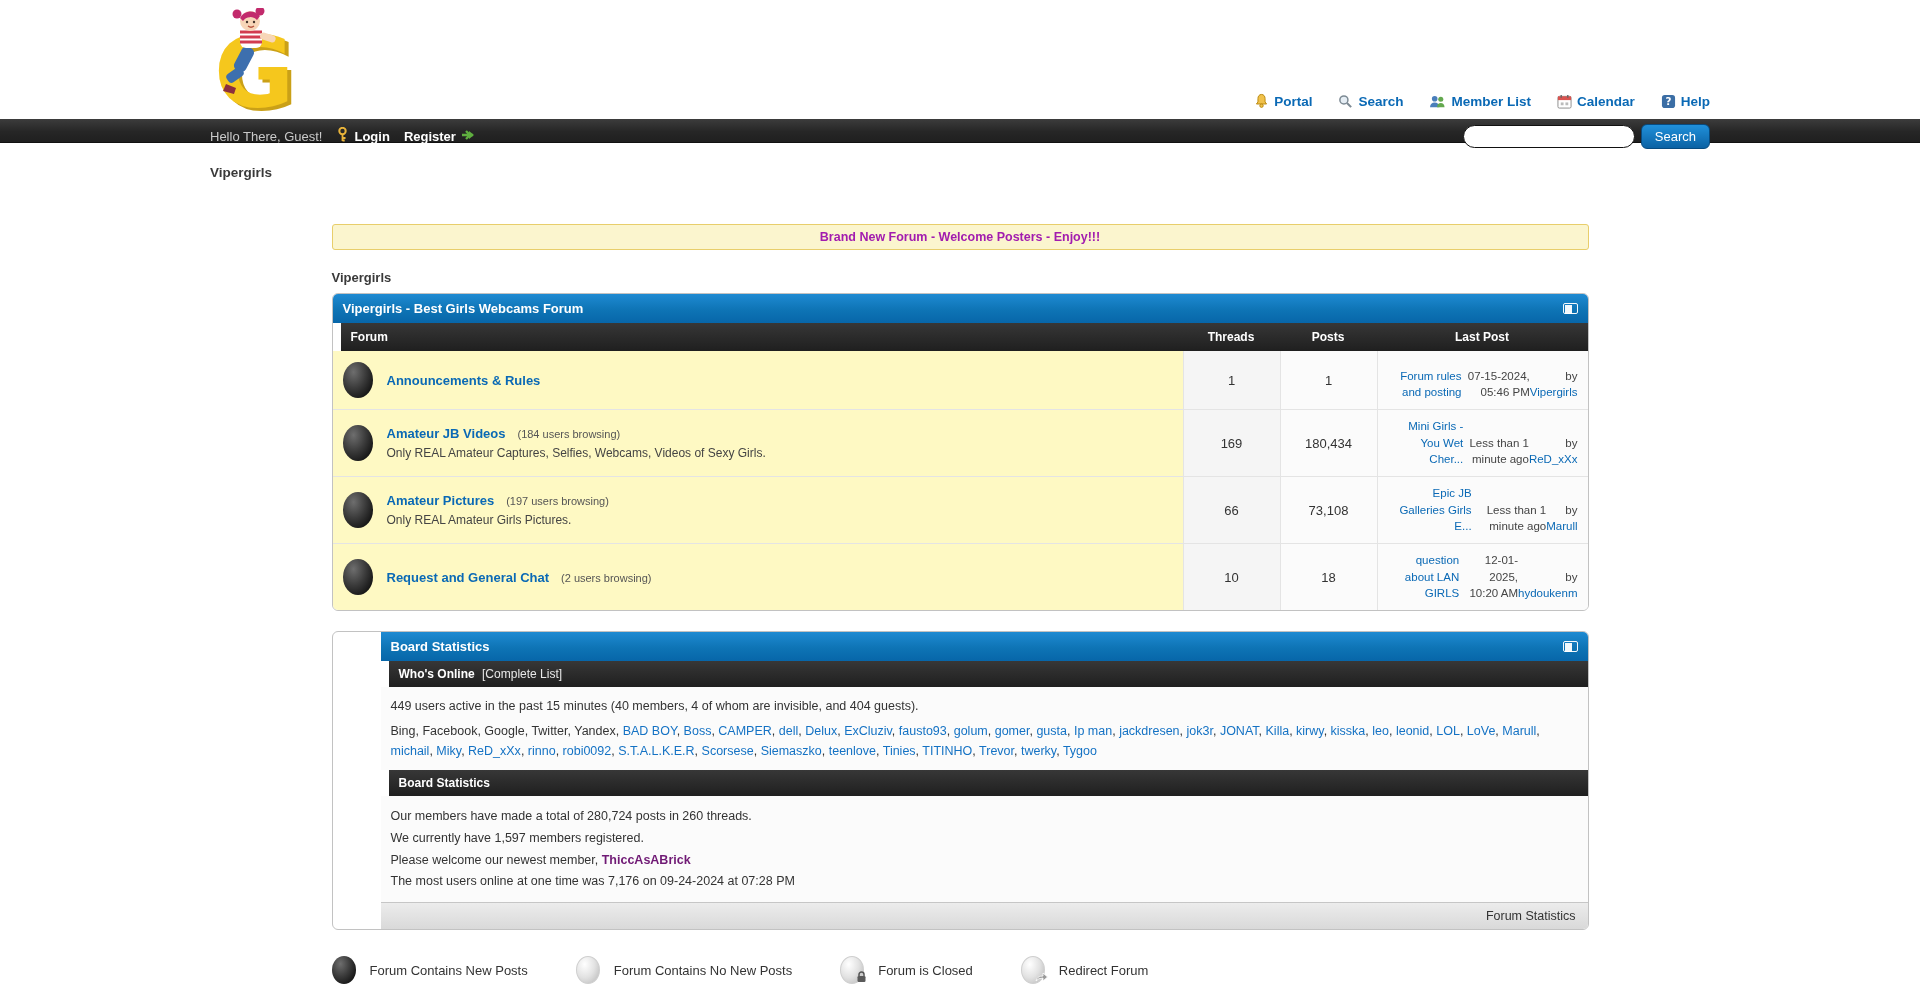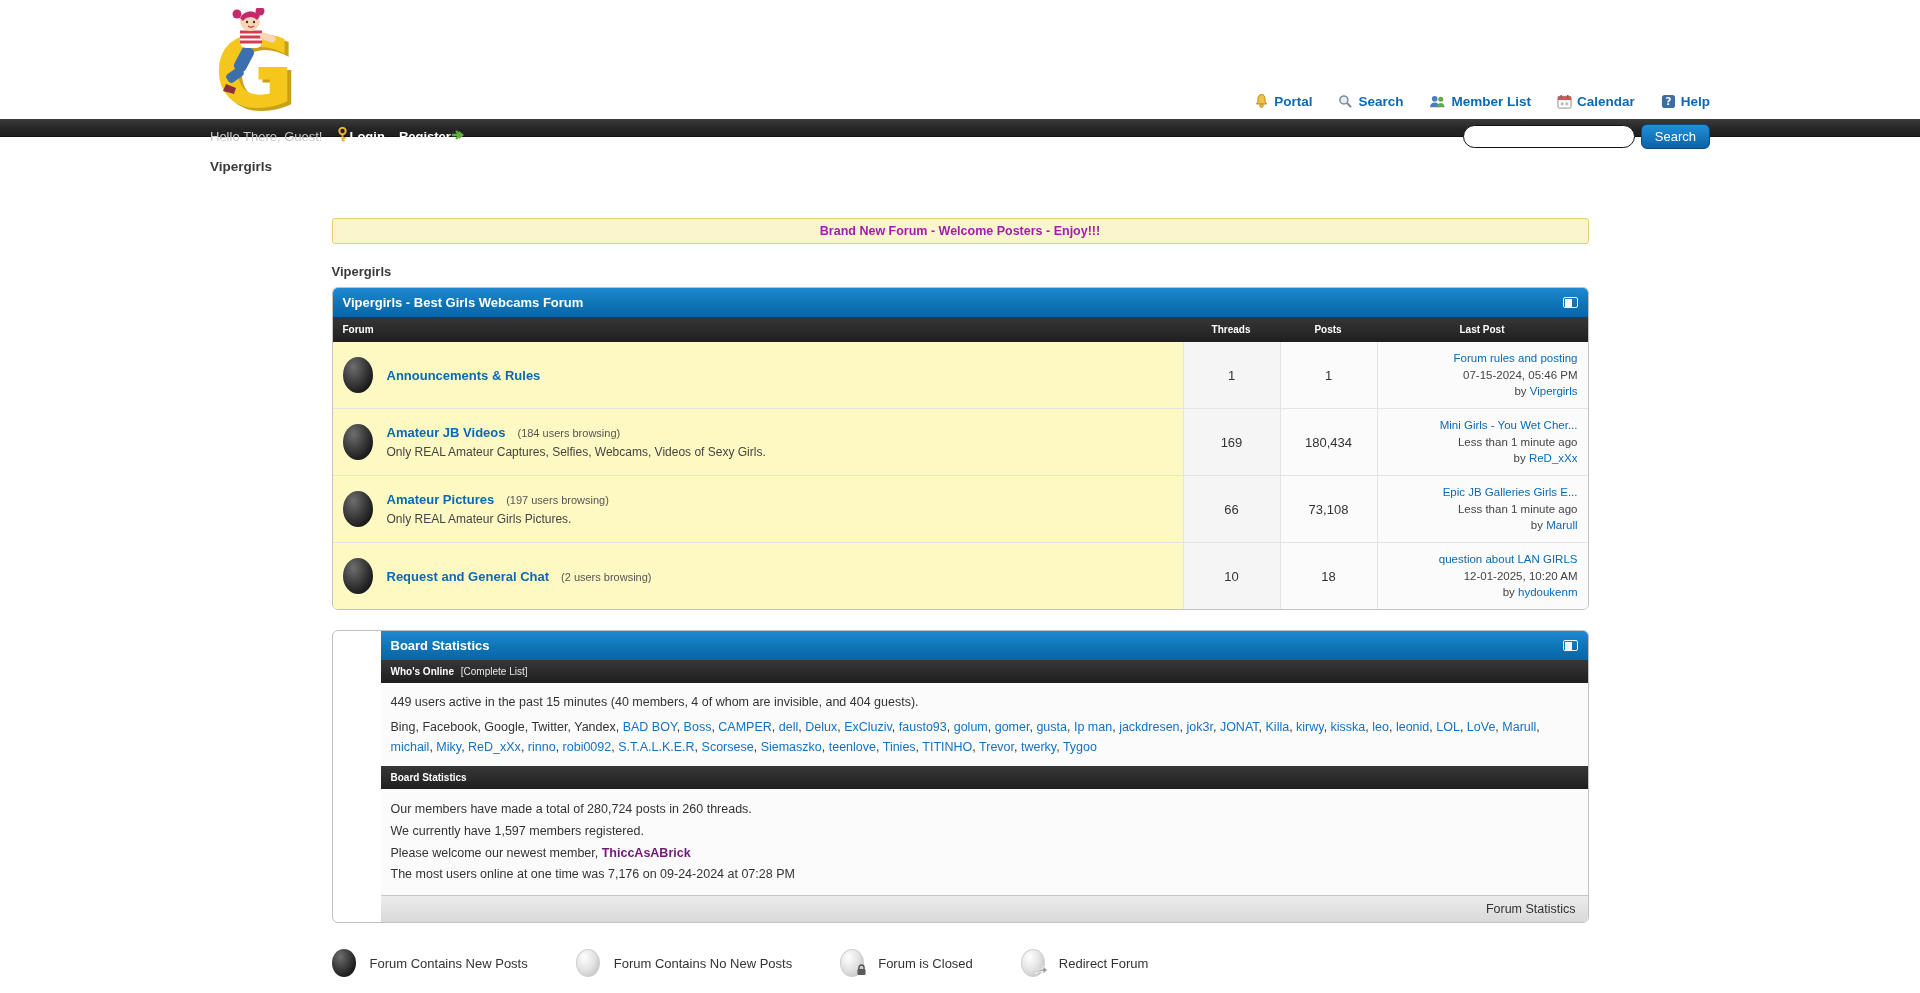--- a/index.html
+++ b/index.html
@@ -14,51 +14,51 @@
   .board   { width:1257px; margin:0 auto; }
 
   
   .site-header { padding-top:10px; height:119px; position:relative; }
   .logo { position:absolute; left:0; top:8px; }
   .top-menu { position:absolute; right:0; bottom:10px; display:flex; gap:26px; align-items:center; }
   .menu-item { color:#0a69b5; font-weight:bold; font-size:13.5px; display:flex; align-items:center; gap:5px; }
   .menu-item svg { display:block; }
 
   
-  .welcome-bar { background:linear-gradient(180deg,#3c3c3c 0%,#262626 55%,#1f1f1f 100%); border-bottom:1px solid #111; height:18px; }
+  .welcome-bar { background:linear-gradient(180deg,#3c3c3c 0%,#262626 55%,#1f1f1f 100%); border-bottom:1px solid #111; height:24px; }
   .welcome-inner { width:1500px; margin:0 auto; height:34px; display:flex; align-items:center; justify-content:space-between; }
   .welcome-left { display:flex; align-items:center; gap:14px; }
   .greeting { color:#c9c9c9; }
-  .panel-link { color:#ffffff; font-weight:bold; display:flex; align-items:center; }
+  .panel-link { color:#ffffff; font-weight:bold; display:flex; align-items:center; gap:5px; }
   .search-area { display:flex; align-items:center; gap:6px; }
   .search-input { width:172px; height:23px; border:1px solid #111; border-radius:12px; padding:0 10px; font-size:12px; outline:none; }
   .search-btn { background:linear-gradient(180deg,#2090da,#0b62a4); color:#fff; border:1px solid #074b80; border-radius:6px; height:25px; padding:0 13px; font-size:13px; font-family:"Liberation Sans",sans-serif; cursor:pointer; }
 
   
   .breadcrumb { margin-top:22px; font-weight:bold; color:#3a3a3a; font-size:13.5px; }
   .notice { margin-top:44px; background:#fbf5ce; border:1px solid #e8ce6b; border-radius:3px; color:#a21caf; font-weight:bold; text-align:center; padding:5px 0; font-size:12.5px; }
   .category-label { margin-top:20px; font-weight:bold; color:#3a3a3a; font-size:13px; }
 
   
   .panel { margin-top:8px; border:1px solid #c2c2c2; border-radius:6px; overflow:hidden; background:#fff; }
   .thead { background:linear-gradient(180deg,#1e8ad2 0%,#0e74b5 55%,#0766a9 100%); color:#fff; font-weight:bold; font-size:13px; padding:7px 10px; display:flex; justify-content:space-between; align-items:center; }
   .collapse-box { width:15px; height:11px; border:1px solid rgba(255,255,255,.95); border-radius:2px; display:inline-flex; cursor:pointer; }
   .collapse-half { width:7px; height:9px; background:rgba(255,255,255,.95); margin:1px 0 0 1px; }
-  .tcat { background:linear-gradient(180deg,#373737,#1f1f1f); color:#fff; font-weight:bold; font-size:10px; }
+  .tcat { background:linear-gradient(180deg,#373737,#1f1f1f); color:#fff; font-weight:bold; font-size:12px;margin-left:8px; }
 
   .grid-row { display:grid; grid-template-columns:1fr 97px 97px 211px; }
   .tcat .hcell { padding:7px 10px; }
   .hcell.center { text-align:center; }
   .frow { border-top:1px solid #e4e4e4; min-height:58px; }
   .frow:first-of-type { border-top:none; }
   .cell { padding:8px 10px; display:flex; align-items:center; }
   .c-forum { background:#fef9c3; }
   .c-num { background:#fbfbfb; justify-content:center; color:#333; font-size:13px; border-left:1px solid #e4e4e4; }
   .c-num.alt { background:#f5f5f5; }
-  .c-last { background:#fbfbfb; border-left:1px solid #e4e4e4; flex-direction:column; align-items:flex-end; justify-content:center; text-align:right; font-size:11.5px; color:#444; line-height:1.45; }
+  .c-last { background:#fbfbfb; border-left:1px solid #e4e4e4; flex-direction:row; align-items:flex-end; justify-content:center; text-align:right; font-size:11.5px; color:#444; line-height:1.45; }
   .sphere { width:30px; height:36px; border-radius:50%; flex:0 0 auto;
             background:radial-gradient(ellipse at 35% 28%, #6e6e6e 0%, #3a3a3a 45%, #141414 80%); }
   .sphere.light { background:radial-gradient(ellipse at 35% 28%, #ffffff 0%, #e2e2e2 50%, #c3c3c3 85%); border:1px solid #cfcfcf; }
   .finfo { margin-left:14px; }
   .forum-link { color:#0a69b5; font-weight:bold; font-size:13px; }
   .browsing { color:#555; font-size:11px; margin-left:12px; }
   .fdesc { color:#444; font-size:12px; margin-top:5px; }
   .lp-title { color:#0a69b5; font-size:11.5px; }
   .lp-by a { color:#0a69b5; }
 

